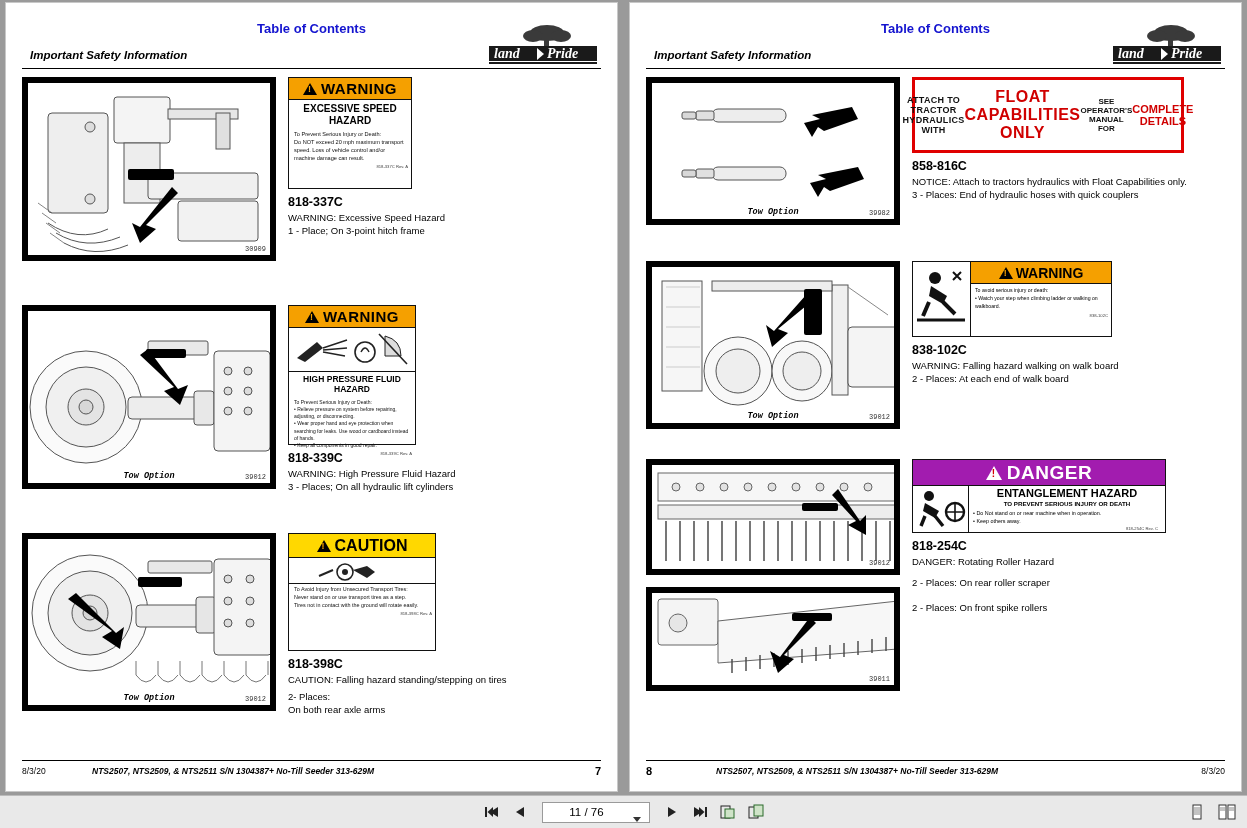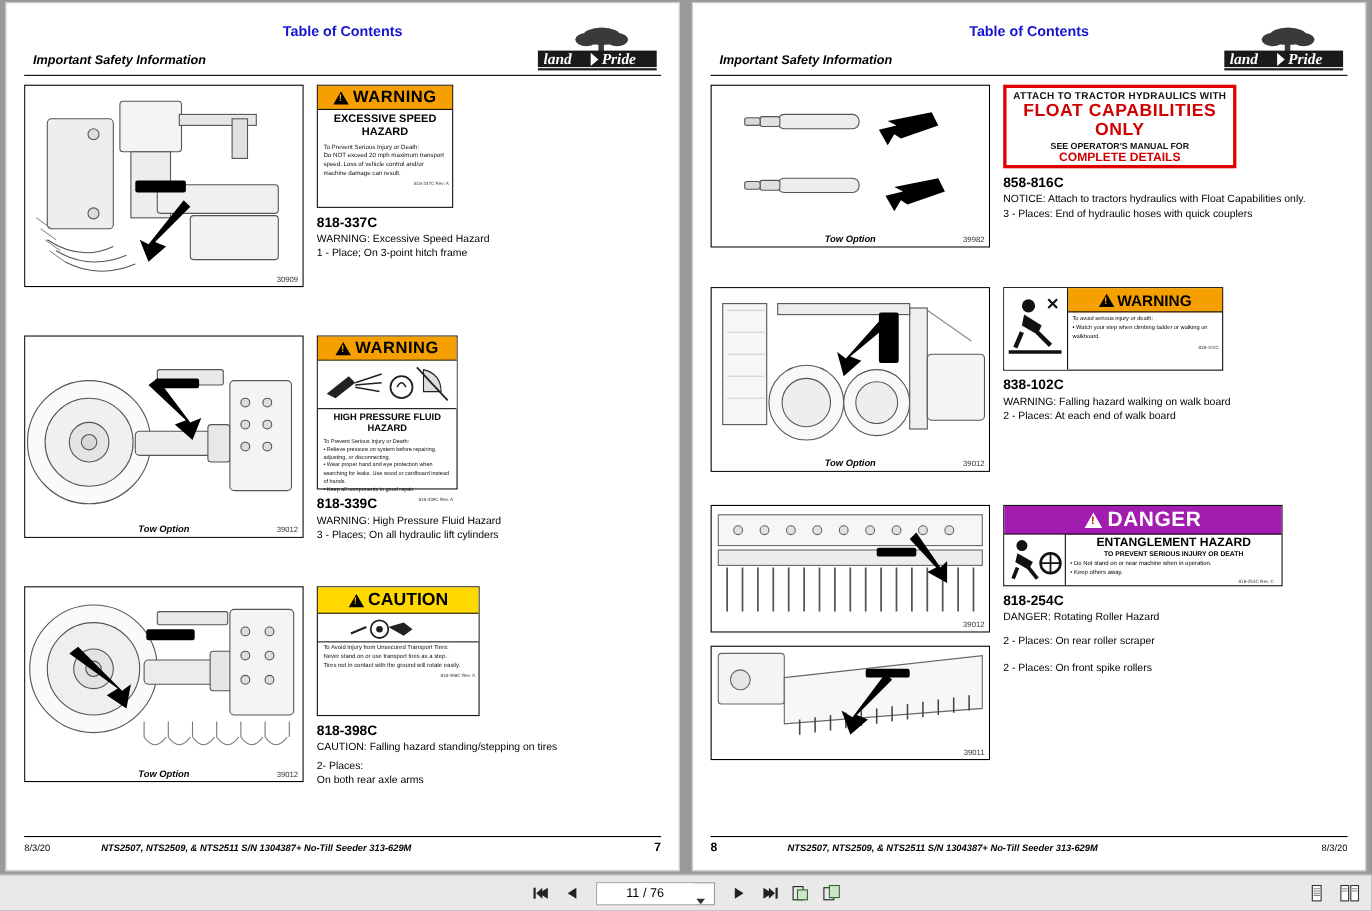--- a/index.html
+++ b/index.html
@@ -71,23 +71,24 @@
     margin: 8px 16px 0 16px;
     height: 672px;
   }
   .row {
     position: absolute;
     display: flex;
     width: 100%;
   }
   .fig {
     position: relative;
-    border: 1px solid #000000;
+    border: 6px solid #000000;
     background: #fff;
     overflow: hidden;
+    font-family: Liberation Mono, monospace;
   }
   .fig .capt {
     position: absolute;
     bottom: 2px; left: 0; right: 0;
     text-align: center;
     font-size: 8.5px;
     font-weight: bold;
     font-style: italic;
   }
   .fig .num {
@@ -171,24 +172,24 @@
   .cautionbar {
     background: #ffd800;
     border-bottom: 1.5px solid #111;
     height: 24px;
     display: flex; align-items: center; justify-content: center;
     font-weight: bold; font-size: 16px;
   }
   .caution-graphic { height: 26px; border-bottom: 1px solid #111; position: relative; }
 
   .lbl-float {
-    width: 212px; height: 76px;
+    width: 272px; height: 76px;
     border: 3px solid #e00000;
     background: #fff;
-    display: flex; flex-direction: column;
+    display: flex; flex-direction: row;
     align-items: center; justify-content: center;
     text-align: center;
     padding: 2px;
   }
   .float-l1 { font-size: 9px; font-weight: bold; color: #111; letter-spacing: .3px; }
   .float-l2 { font-size: 16px; font-weight: bold; color: #d00000; letter-spacing: .5px; }
   .float-l3 { font-size: 8px; font-weight: bold; color: #111; }
   .float-l4 { font-size: 11px; font-weight: bold; color: #d00000; }
 
   .lbl-walk { width: 200px; height: 76px; display: flex; }

